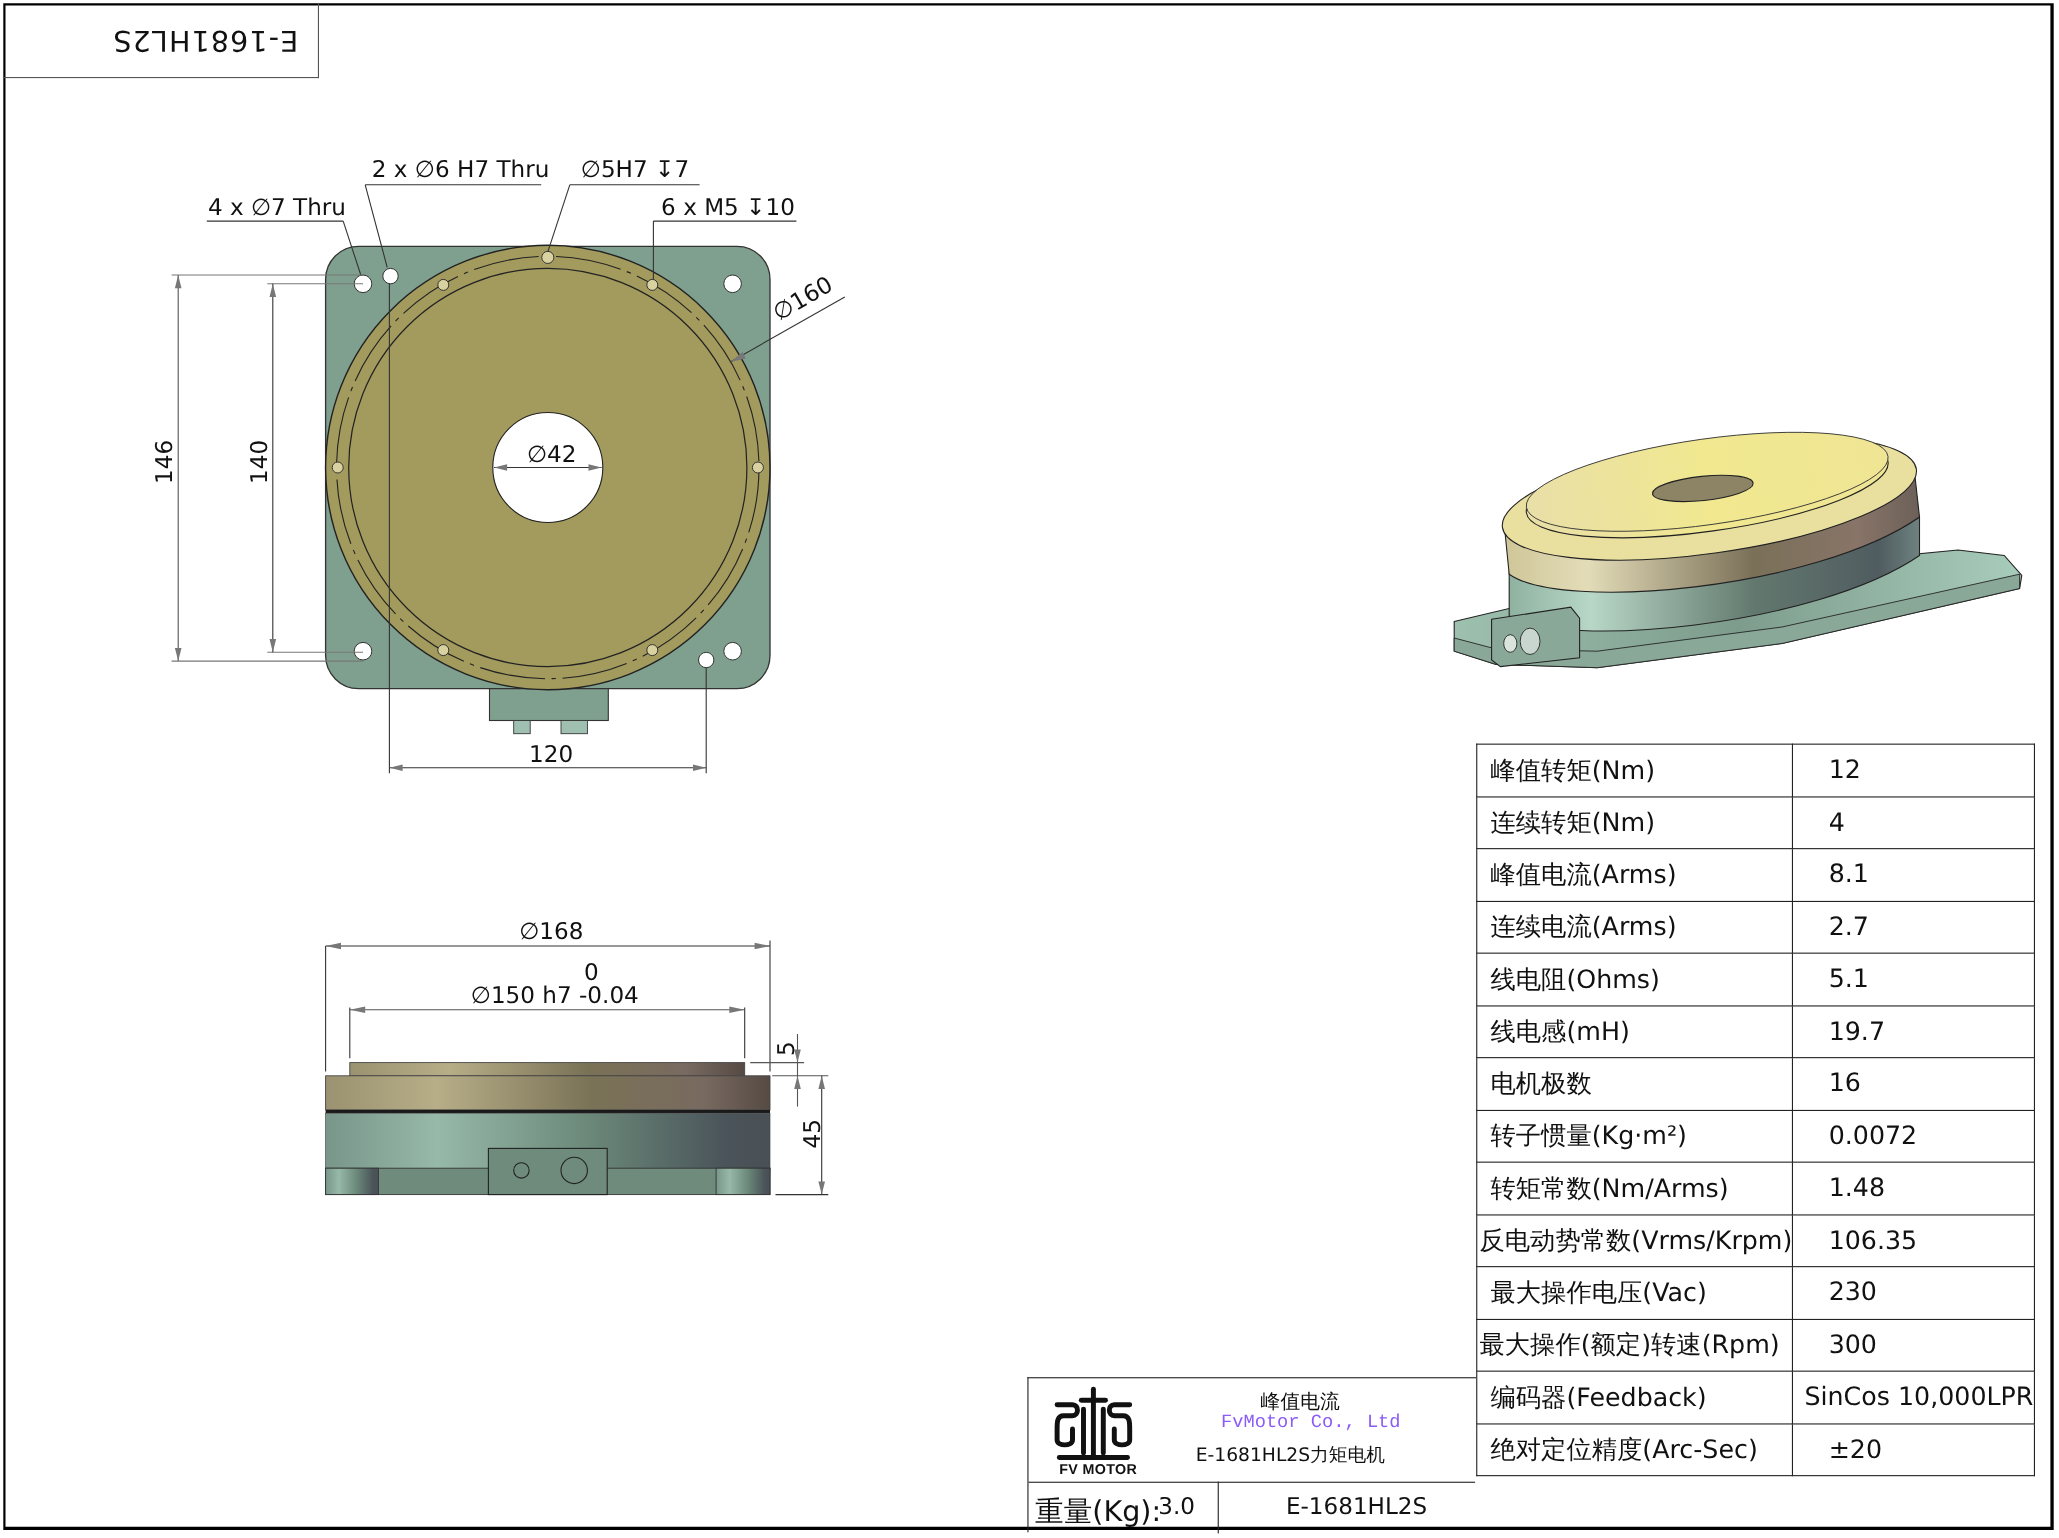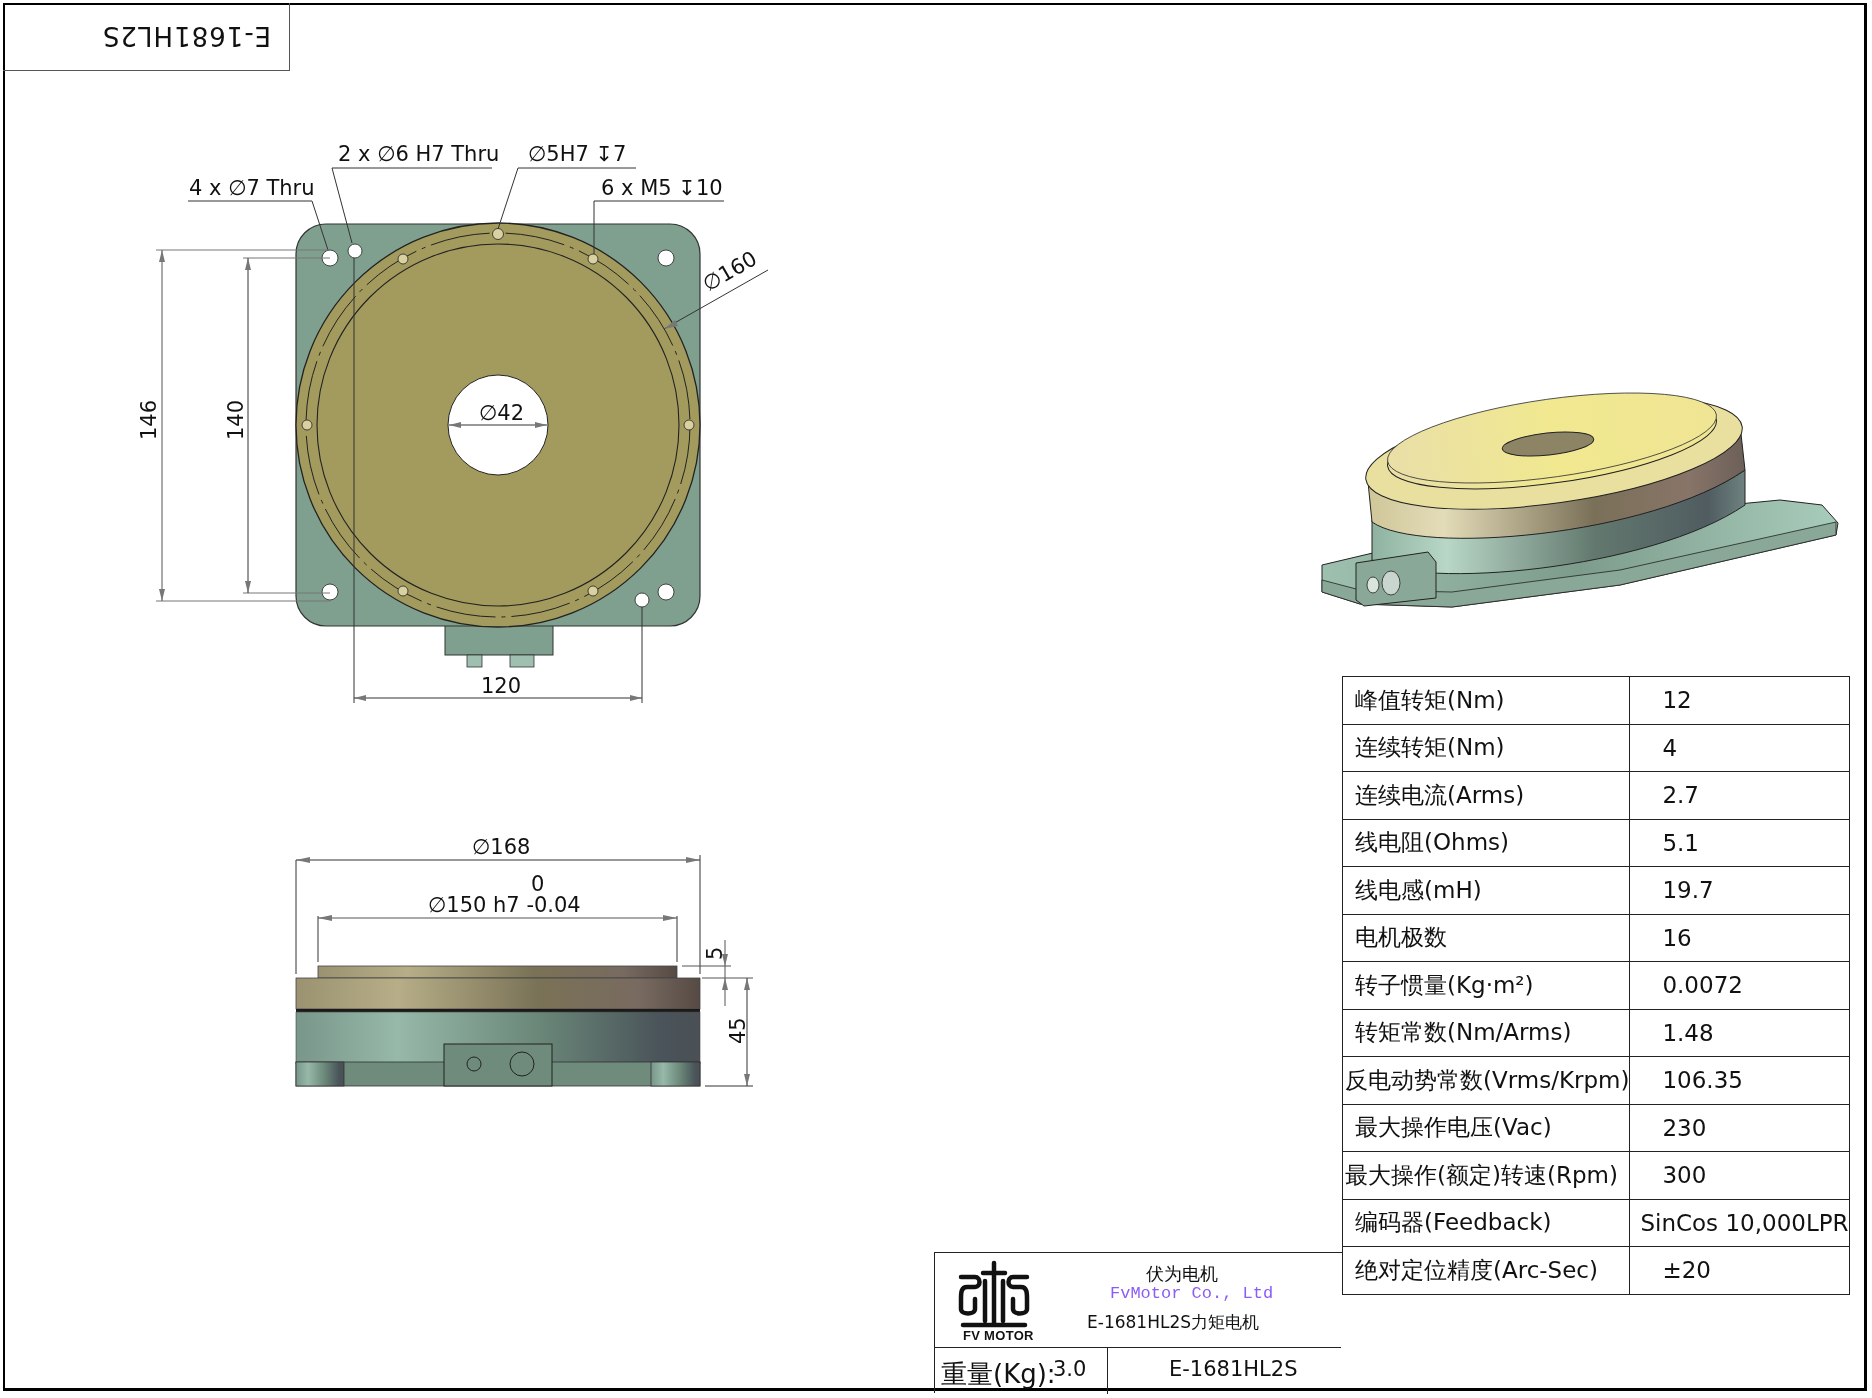--- a/index.html
+++ b/index.html
@@ -236,20 +236,24 @@
   <tbody>
     <tr>
         <td class="k">峰值转矩(Nm)</td>
         <td class="v">12</td>
       </tr>
     <tr>
         <td class="k">连续转矩(Nm)</td>
         <td class="v">4</td>
       </tr>
     <tr>
+        <td class="k">峰值电流(Arms)</td>
+        <td class="v">8.1</td>
+      </tr>
+    <tr>
         <td class="k">连续电流(Arms)</td>
         <td class="v">2.7</td>
       </tr>
     <tr>
         <td class="k">线电阻(Ohms)</td>
         <td class="v">5.1</td>
       </tr>
     <tr>
         <td class="k">线电感(mH)</td>
         <td class="v">19.7</td>
@@ -296,21 +300,21 @@
         <line x1="39" y1="4" x2="39" y2="64"></line>
         <line x1="28" y1="14" x2="50" y2="14"></line>
         <path d="M6,18 L20,18 C26,18 26,28 20,28 L12,28 C6,28 6,34 6,40 L6,50 C6,56 20,56 20,50 L20,40"></path>
         <path d="M30,22 L30,62"></path>
         <path d="M48,22 L48,62"></path>
         <path d="M72,18 L58,18 C52,18 52,28 58,28 L66,28 C72,28 72,34 72,40 L72,50 C72,56 58,56 58,50 L58,40"></path>
         <line x1="8" y1="66" x2="70" y2="66"></line>
       </g>
     </svg>
     <span class="tb-logo-text">FV MOTOR</span>
-    <span class="tb-cn">伏为电机</span>
+    <span class="tb-cn">峰值电流</span>
     <span class="tb-en">FvMotor Co., Ltd</span>
     <span class="tb-product">E-1681HL2S力矩电机</span>
   </div>
   <span class="tb-weight-label">重量(Kg):</span>
   <span class="tb-weight-val">3.0</span>
   <div class="tb-divider"></div>
   <span class="tb-part">E-1681HL2S</span>
 </div>
 
 </body></html>

